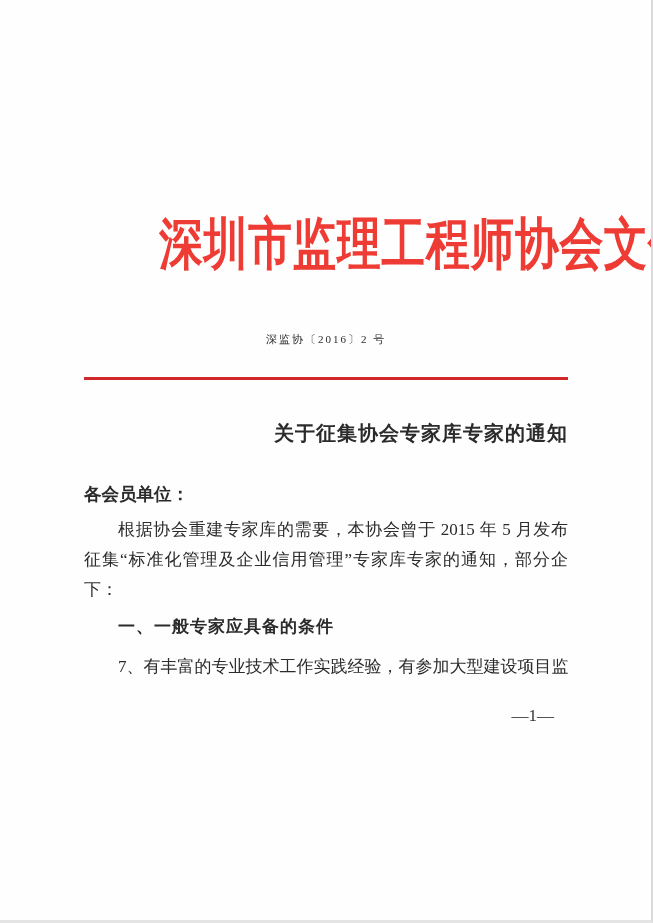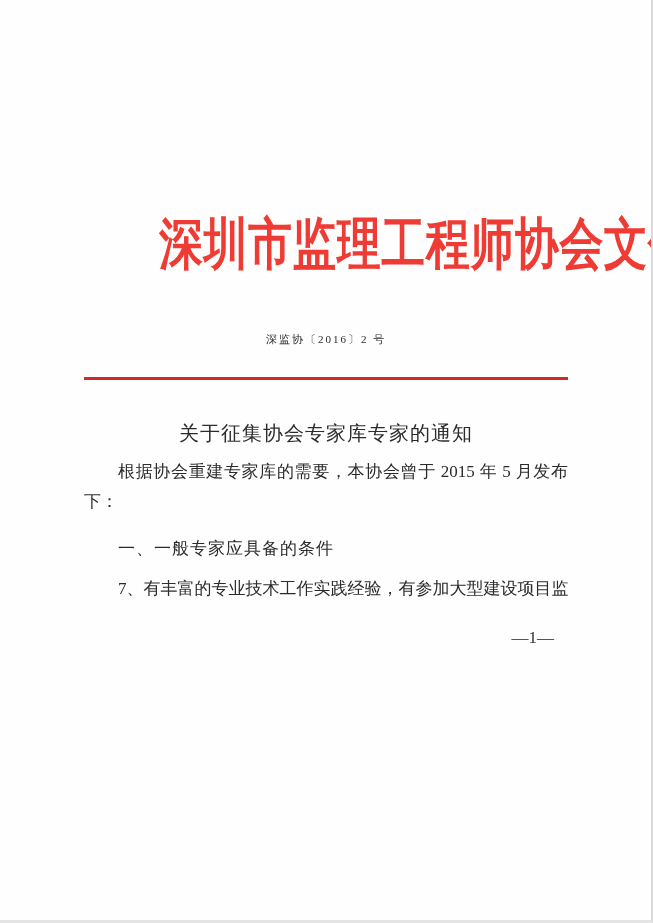--- a/index.html
+++ b/index.html
@@ -50,23 +50,23 @@
   }
   
   .red-rule {
     margin-top: 26px;
     height: 3px;
     width: 100%;
   }
   
   .notice-title {
     margin: 36px 0 0 0;
-    text-align: center;
+    text-align: right;
     font-size: 20px;
-    font-weight: normal;
+    font-weight: bold;
     line-height: 34px;
     letter-spacing: 1px;
   }
   .salutation {
     margin-top: 30px;
     font-size: 17.5px;
     font-weight: bold;
     line-height: 28px;
   }
   .body-para {
@@ -75,23 +75,23 @@
   }
   .para-line {
     line-height: 30px;
     text-align: justify;
     text-align-last: justify;
     white-space: nowrap;
   }
   .para-line.first { text-indent: 2em; }
   .para-line.last  { text-align-last: left; }
   .section-heading {
-    margin-top: 17px;
+    margin-top: 7px;
     font-size: 17px;
-    font-weight: normal;
+    font-weight: bold;
     line-height: 30px;
     text-indent: 2em;
     letter-spacing: 1px;
     white-space: nowrap;
   }
   .items { margin-top: 10px; }
   .list-item {
     font-size: 17px;
     line-height: 30px;
     text-indent: 2em;
@@ -115,23 +115,25 @@
     <div class="org-title">
       <span class="stretch" style="color: rgb(238, 59, 51);">深圳市监理工程师协会文件</span>
     </div>
 
     <div class="doc-number">深监协〔2016〕2 号</div>
 
     <div class="red-rule" style="background: rgb(210, 39, 43);"></div>
 
     <div class="notice-title">关于征集协会专家库专家的通知</div>
 
+    <div class="salutation">各会员单位：</div>
 
     <div class="body-para">
       <div class="para-line first">根据协会重建专家库的需要，本协会曾于 2015 年 5 月发布</div>
+      <div class="para-line">征集“标准化管理及企业信用管理”专家库专家的通知，部分企</div>
       <div class="para-line last">下：</div>
     </div>
 
     <div class="section-heading">一、一般专家应具备的条件</div>
 
     <div class="items">
       <div class="list-item">7、有丰富的专业技术工作实践经验，有参加大型建设项目监</div>
     </div>
 
     <div class="page-number">—1—</div>

